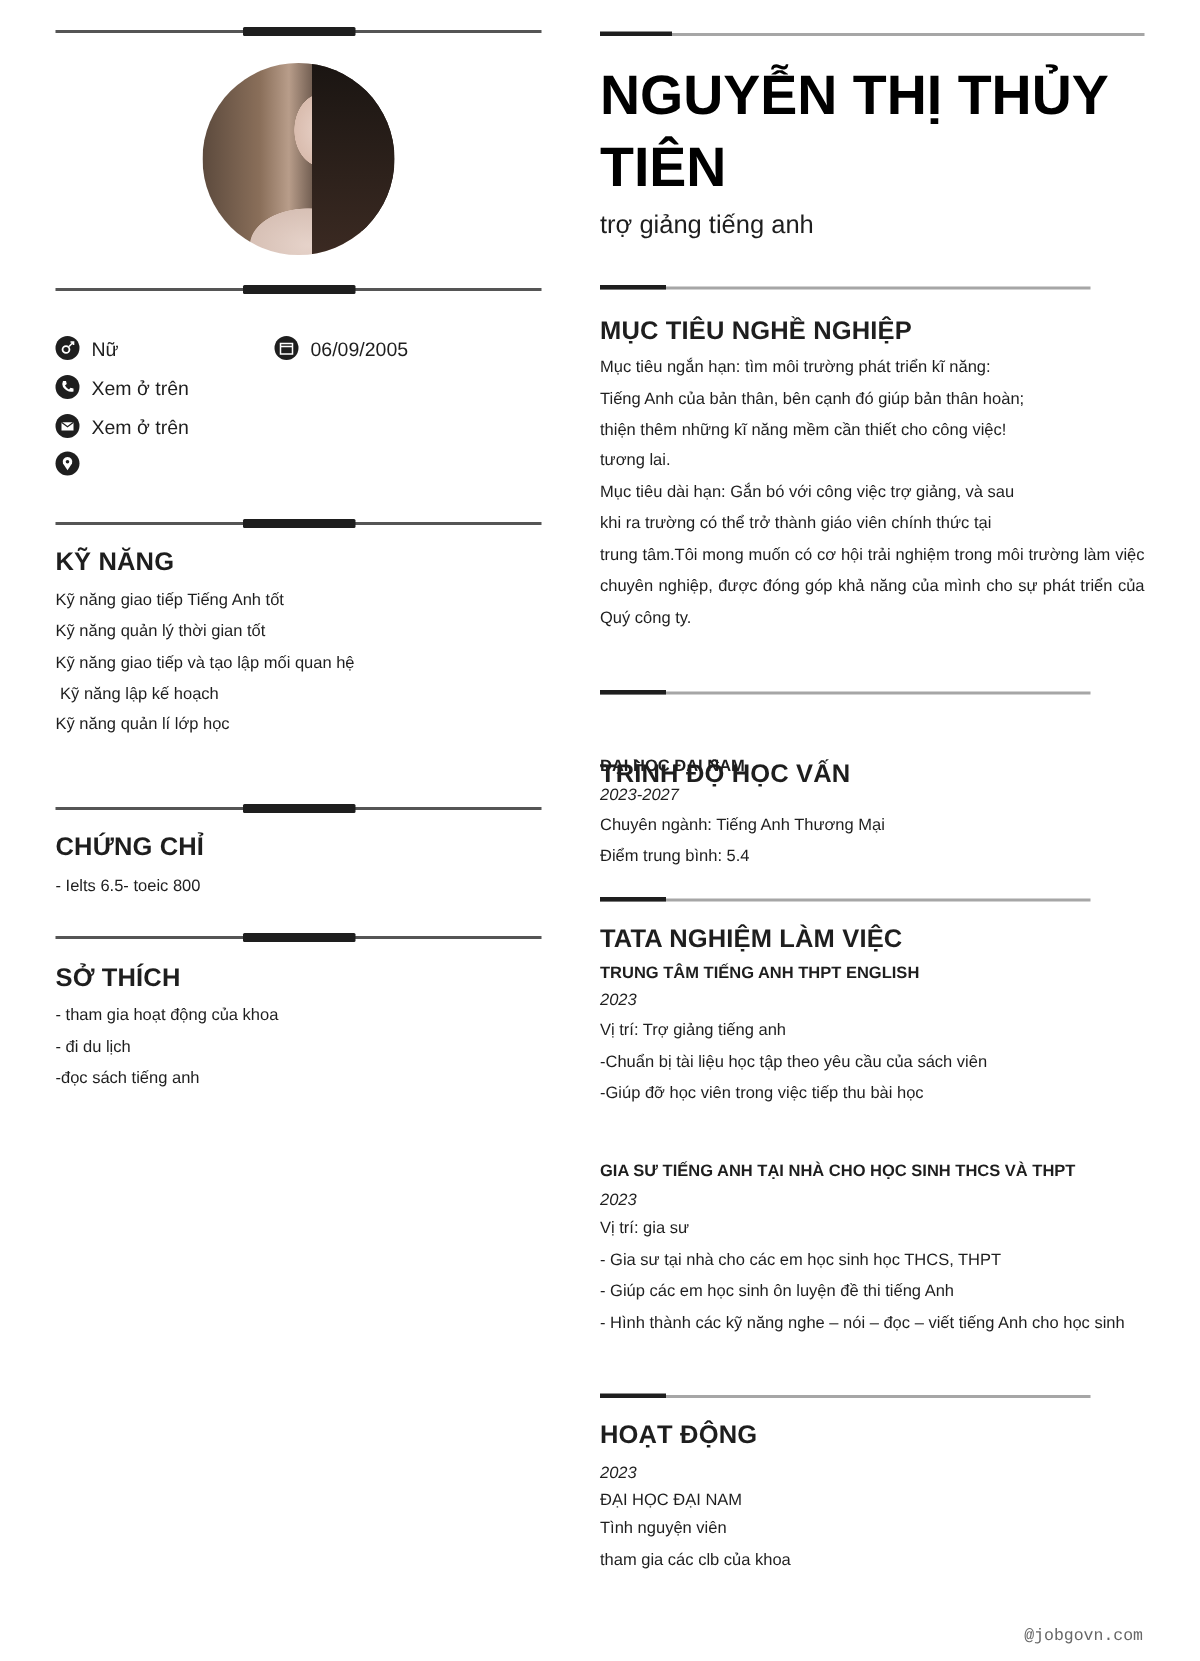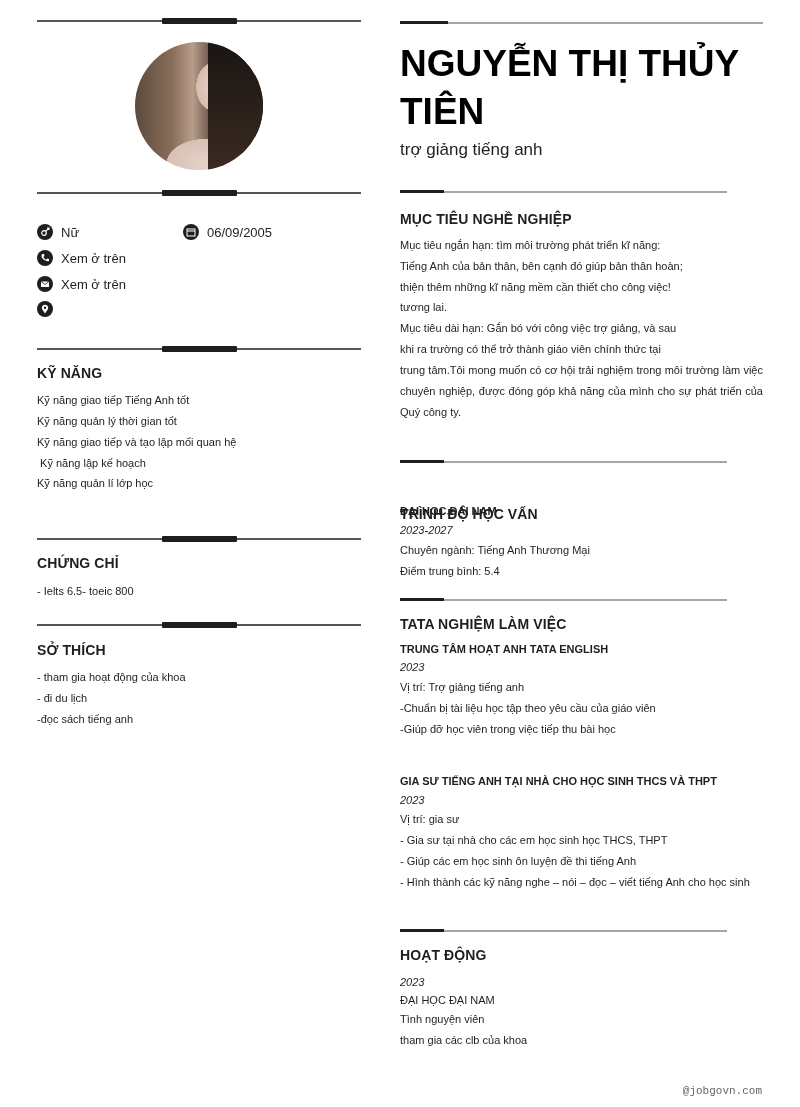--- a/index.html
+++ b/index.html
@@ -23,21 +23,21 @@
       radial-gradient(ellipse 55px 35px at 55% 95%, #e6d3ca 0%, #d7c0b5 70%, rgba(0,0,0,0) 71%),
       linear-gradient(90deg, #5c4a3d 0%, #8a6f5a 30%, #b89d8a 45%, #2a1e18 70%, #1a1410 100%);
     overflow: hidden; }
   .avatar .hair { position: absolute; right: 0; top: 0; width: 55px; height: 128px; background: linear-gradient(180deg,#1a1512,#3b2a22); }
 
   
   .info { position: absolute; font-size: 13px; color: #1e1e1e; display: flex; align-items: center; height: 18px; }
   .info .ic { width: 16px; height: 16px; border-radius: 50%; background: #1e1e1e; margin-right: 8px; position: relative; flex-shrink: 0; }
   .info .ic svg { position: absolute; left: 3px; top: 3px; width: 10px; height: 10px; }
 
-  .sec-title { position: absolute; font-weight: bold; font-size: 14px; color: #1e1e1e; letter-spacing: 0.1px; }
+  .sec-title { position: absolute; font-weight: bold; font-size: 17px; color: #1e1e1e; letter-spacing: 0.1px; }
   .line { position: absolute; font-size: 11px; color: #1e1e1e; line-height: 21px; white-space: nowrap; text-align: center; }
   .just { position: absolute; font-size: 11px; color: #1e1e1e; line-height: 21px; text-align: justify; text-align-last: left; }
 
   .name { position: absolute; left: 400px; top: 40px; width: 360px; font-size: 37px; font-weight: bold; color: #000; line-height: 48px; }
   .job { position: absolute; left: 400px; top: 140px; font-size: 17px; color: #1e1e1e; }
 
   .bold-sm { font-weight: bold; font-size: 11px; }
   .it { font-style: italic; }
   .watermark { position: absolute; right: 38px; top: 1085px; font-family: "Liberation Mono", monospace; font-size: 11px; color: #666; }
 </style>
@@ -157,24 +157,24 @@
 <div class="line bold-sm" style="left:400px; top:501px">ĐẠI HỌC ĐẠI NAM</div>
 <div class="line it" style="left:400px; top:520px">2023-2027</div>
 <div class="line" style="left:400px; top:540px">Chuyên ngành: Tiếng Anh Thương Mại</div>
 <div class="line" style="left:400px; top:561px">Điểm trung bình: 5.4</div>
 
 <div class="rdiv" style="top:598px; width:327px">
     <div class="thin"></div>
     <div class="thick"></div>
   </div>
 <div class="sec-title" style="left:400px; top:616px">TATA NGHIỆM LÀM VIỆC</div>
-<div class="line bold-sm" style="left:400px; top:639px">TRUNG TÂM HOẠT ANH TATA ENGLISH</div>
+<div class="line bold-sm" style="left:400px; top:639px">TRUNG TÂM TIẾNG ANH THPT ENGLISH</div>
 <div class="line it" style="left:400px; top:657px">2023</div>
 <div class="line" style="left:400px; top:677px">Vị trí: Trợ giảng tiếng anh</div>
-<div class="line" style="left:400px; top:698px">-Chuẩn bị tài liệu học tập theo yêu cầu của giáo viên</div>
+<div class="line" style="left:400px; top:698px">-Chuẩn bị tài liệu học tập theo yêu cầu của sách viên</div>
 <div class="line" style="left:400px; top:719px">-Giúp đỡ học viên trong việc tiếp thu bài học</div>
 
 <div class="line bold-sm" style="left:400px; top:771px">GIA SƯ TIẾNG ANH TẠI NHÀ CHO HỌC SINH THCS VÀ THPT</div>
 <div class="line it" style="left:400px; top:790px">2023</div>
 <div class="line" style="left:400px; top:809px">Vị trí: gia sư</div>
 <div class="line" style="left:400px; top:830px">- Gia sư tại nhà cho các em học sinh học THCS, THPT</div>
 <div class="line" style="left:400px; top:851px">- Giúp các em học sinh ôn luyện đề thi tiếng Anh</div>
 <div class="just" style="left:400px; top:872px; width:352px">- Hình thành các kỹ năng nghe – nói – đọc – viết tiếng Anh cho học sinh</div>
 
 <div class="rdiv" style="top:929px; width:327px">

